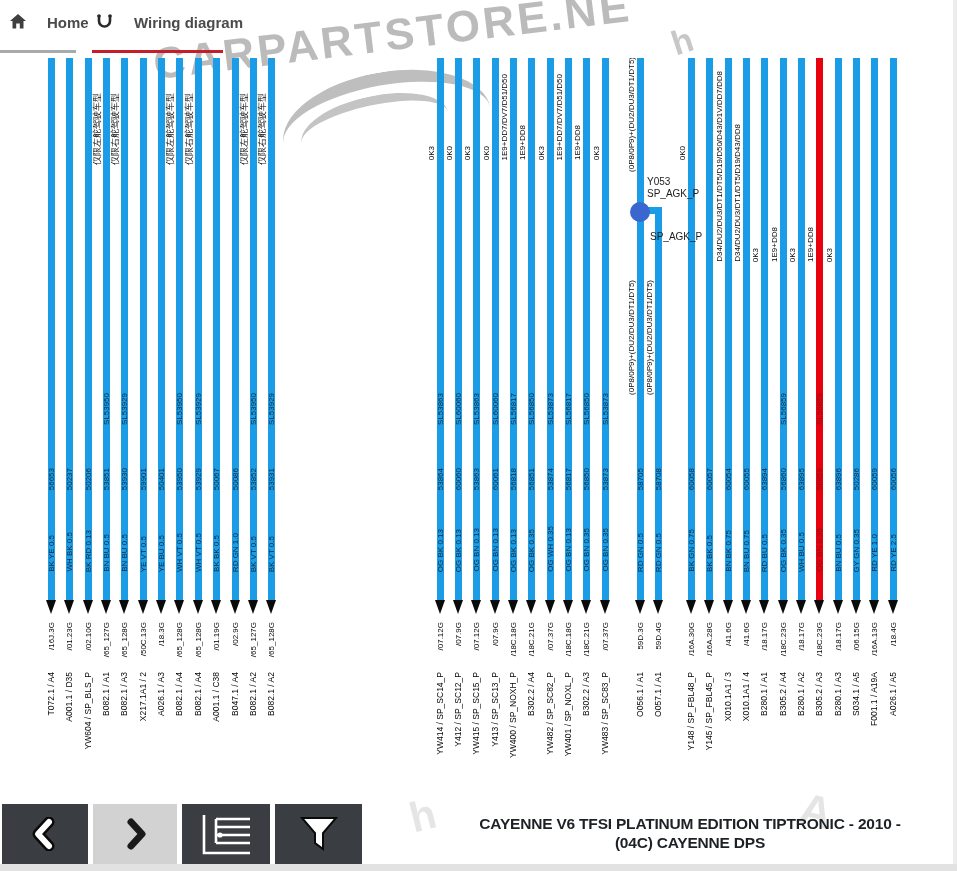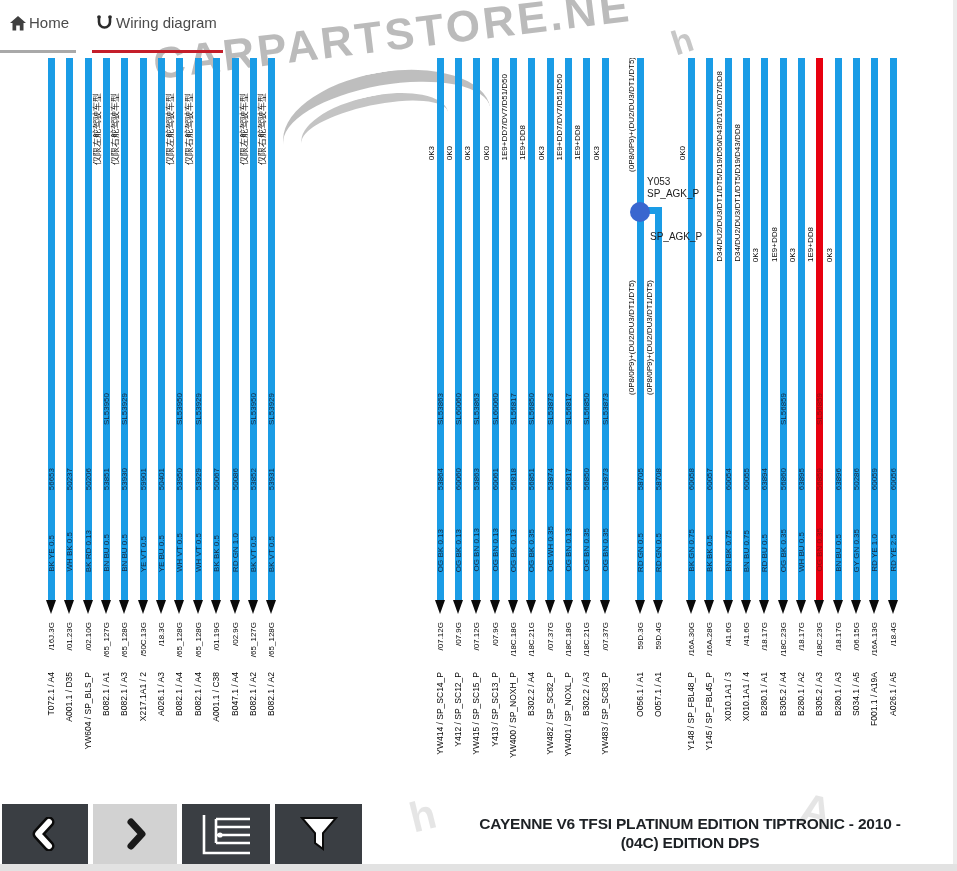--- a/index.html
+++ b/index.html
@@ -1,20 +1,20 @@
 <!DOCTYPE html>
 <html><head>
 <meta charset="utf-8">
 <style>
   html,body{margin:0;padding:0;}
   .page{position:relative;width:957px;height:871px;background:#fff;overflow:hidden;
         font-family:"Liberation Sans",sans-serif;}
   
   .header{position:absolute;left:0;top:0;width:957px;height:58px;background:transparent;z-index:30;}
-  .tab{position:absolute;top:14px;display:flex;align-items:flex-end;gap:3px;cursor:pointer;}
+  .tab{position:absolute;top:14px;display:flex;align-items:flex-start;gap:21px;cursor:pointer;font-weight:bold;}
   .tab-home{left:10px;}
   .tab-wiring{left:96px;}
   .tab span{font-size:15px;color:#4b4b4b;}
   .underline{position:absolute;top:50px;height:3px;}
   .u-gray{left:0;width:76px;background:#a9a9a9;}
   .u-red{left:92px;width:131px;}
   
   .wm{position:absolute;z-index:1;color:rgba(120,120,120,0.50);font-weight:bold;white-space:nowrap;}
   .wm-main{left:152px;top:10px;font-size:44px;letter-spacing:3px;transform:rotate(-7deg);}
   .wm-corner{left:672px;top:22px;font-size:34px;transform:rotate(-18deg);color:rgba(130,130,130,0.45);}
@@ -380,15 +380,15 @@
       <svg width="40" height="36" viewBox="0 0 40 36">
         <path d="M3 2 H37 L24 17 V33 L16 27 V17 Z" fill="#ffffff" stroke="#0a0a0a" stroke-width="2"></path>
       </svg>
     </button>
   </div>
   <div class="bottom-strip"></div>
   <div class="right-strip"></div>
 
   <div class="title-block">
     <div>CAYENNE V6 TFSI PLATINUM EDITION TIPTRONIC - 2010 -</div>
-    <div>(04C) EDITION DPS</div>
+    <div>(04C) CAYENNE DPS</div>
   </div>
 </div>
 
 </body></html>

